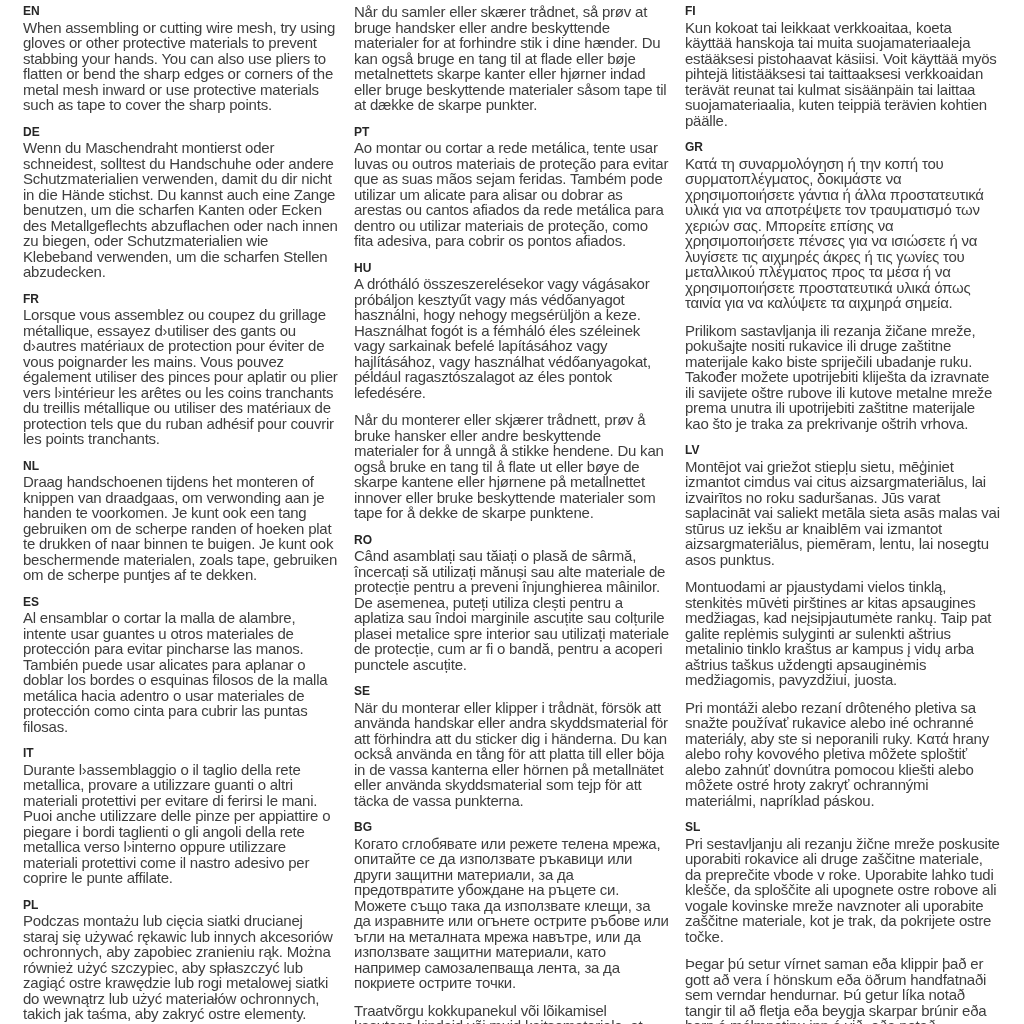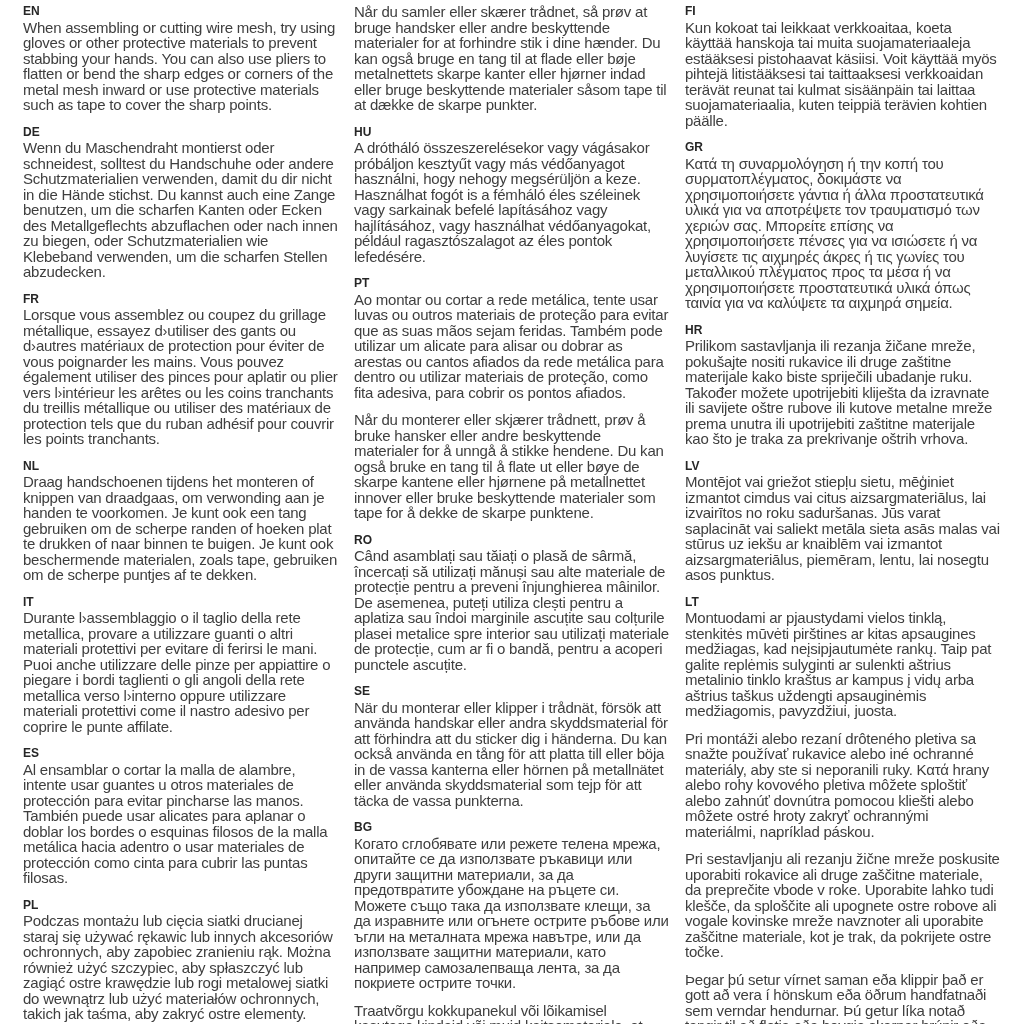--- a/index.html
+++ b/index.html
@@ -62,48 +62,48 @@
     </section>
     <section class="sec">
       <h2>FR</h2>
       <p>Lorsque vous assemblez ou coupez du grillage métallique, essayez d›utiliser des gants ou d›autres matériaux de protection pour éviter de vous poignarder les mains. Vous pouvez également utiliser des pinces pour aplatir ou plier vers l›intérieur les arêtes ou les coins tranchants du treillis métallique ou utiliser des matériaux de protection tels que du ruban adhésif pour couvrir les points tranchants.</p>
     </section>
     <section class="sec">
       <h2>NL</h2>
       <p>Draag handschoenen tijdens het monteren of knippen van draadgaas, om verwonding aan je handen te voorkomen. Je kunt ook een tang gebruiken om de scherpe randen of hoeken plat te drukken of naar binnen te buigen. Je kunt ook beschermende materialen, zoals tape, gebruiken om de scherpe puntjes af te dekken.</p>
     </section>
     <section class="sec">
+      <h2>ES</h2>
+      <p>Al ensamblar o cortar la malla de alambre, intente usar guantes u otros materiales de protección para evitar pincharse las manos. También puede usar alicates para aplanar o doblar los bordes o esquinas filosos de la malla metálica hacia adentro o usar materiales de protección como cinta para cubrir las puntas filosas.</p>
+    </section>
+    <section class="sec">
       <h2>IT</h2>
       <p>Durante l›assemblaggio o il taglio della rete metallica, provare a utilizzare guanti o altri materiali protettivi per evitare di ferirsi le mani. Puoi anche utilizzare delle pinze per appiattire o piegare i bordi taglienti o gli angoli della rete metallica verso l›interno oppure utilizzare materiali protettivi come il nastro adesivo per coprire le punte affilate.</p>
-    </section>
-    <section class="sec">
-      <h2>ES</h2>
-      <p>Al ensamblar o cortar la malla de alambre, intente usar guantes u otros materiales de protección para evitar pincharse las manos. También puede usar alicates para aplanar o doblar los bordes o esquinas filosos de la malla metálica hacia adentro o usar materiales de protección como cinta para cubrir las puntas filosas.</p>
     </section>
     <section class="sec">
       <h2>PL</h2>
       <p>Podczas montażu lub cięcia siatki drucianej staraj się używać rękawic lub innych akcesoriów ochronnych, aby zapobiec zranieniu rąk. Można również użyć szczypiec, aby spłaszczyć lub zagiąć ostre krawędzie lub rogi metalowej siatki do wewnątrz lub użyć materiałów ochronnych, takich jak taśma, aby zakryć ostre elementy.</p>
     </section>
     <section class="sec">
       <h2>CZ</h2>
       <p>Při montáži nebo řezání drátěného pletiva se snažte používat rukavice nebo jiné ochranné materiály, abyste si schneidest ruce. Ostré hrany nebo rohy kovového pletiva můžete zploštit nebo ohnout dovnitř pomocí kleští nebo můžete ostré hroty zakrýt ochrannými materiály, například páskou.</p>
     </section>
   </div>
 
   <div class="col">
     <section class="sec">
       <p>Når du samler eller skærer trådnet, så prøv at bruge handsker eller andre beskyttende materialer for at forhindre stik i dine hænder. Du kan også bruge en tang til at flade eller bøje metalnettets skarpe kanter eller hjørner indad eller bruge beskyttende materialer såsom tape til at dække de skarpe punkter.</p>
     </section>
     <section class="sec">
+      <h2>PT</h2>
+      <p>Ao montar ou cortar a rede metálica, tente usar luvas ou outros materiais de proteção para evitar que as suas mãos sejam feridas. Também pode utilizar um alicate para alisar ou dobrar as arestas ou cantos afiados da rede metálica para dentro ou utilizar materiais de proteção, como fita adesiva, para cobrir os pontos afiados.</p>
+    </section>
+    <section class="sec">
       <h2>HU</h2>
       <p>A drótháló összeszerelésekor vagy vágásakor próbáljon kesztyűt vagy más védőanyagot használni, hogy nehogy megsérüljön a keze. Használhat fogót is a fémháló éles széleinek vagy sarkainak befelé lapításához vagy hajlításához, vagy használhat védőanyagokat, például ragasztószalagot az éles pontok lefedésére.</p>
-    </section>
-    <section class="sec">
-      <h2>PT</h2>
-      <p>Ao montar ou cortar a rede metálica, tente usar luvas ou outros materiais de proteção para evitar que as suas mãos sejam feridas. Também pode utilizar um alicate para alisar ou dobrar as arestas ou cantos afiados da rede metálica para dentro ou utilizar materiais de proteção, como fita adesiva, para cobrir os pontos afiados.</p>
     </section>
     <section class="sec">
       <p>Når du monterer eller skjærer trådnett, prøv å bruke hansker eller andre beskyttende materialer for å unngå å stikke hendene. Du kan også bruke en tang til å flate ut eller bøye de skarpe kantene eller hjørnene på metallnettet innover eller bruke beskyttende materialer som tape for å dekke de skarpe punktene.</p>
     </section>
     <section class="sec">
       <h2>RO</h2>
       <p>Când asamblați sau tăiați o plasă de sârmă, încercați să utilizați mănuși sau alte materiale de protecție pentru a preveni înjunghierea mâinilor. De asemenea, puteți utiliza clești pentru a aplatiza sau îndoi marginile ascuțite sau colțurile plasei metalice spre interior sau utilizați materiale de protecție, cum ar fi o bandă, pentru a acoperi punctele ascuțite.</p>
     </section>
     <section class="sec">
       <h2>SE</h2>
@@ -121,35 +121,34 @@
   <div class="col">
     <section class="sec">
       <h2>FI</h2>
       <p>Kun kokoat tai leikkaat verkkoaitaa, koeta käyttää hanskoja tai muita suojamateriaaleja estääksesi pistohaavat käsiisi. Voit käyttää myös pihtejä litistääksesi tai taittaaksesi verkkoaidan terävät reunat tai kulmat sisäänpäin tai laittaa suojamateriaalia, kuten teippiä terävien kohtien päälle.</p>
     </section>
     <section class="sec">
       <h2>GR</h2>
       <p>Κατά τη συναρμολόγηση ή την κοπή του συρματοπλέγματος, δοκιμάστε να χρησιμοποιήσετε γάντια ή άλλα προστατευτικά υλικά για να αποτρέψετε τον τραυματισμό των χεριών σας. Μπορείτε επίσης να χρησιμοποιήσετε πένσες για να ισιώσετε ή να λυγίσετε τις αιχμηρές άκρες ή τις γωνίες του μεταλλικού πλέγματος προς τα μέσα ή να χρησιμοποιήσετε προστατευτικά υλικά όπως ταινία για να καλύψετε τα αιχμηρά σημεία.</p>
     </section>
     <section class="sec">
-      <h2>HR</h2>
       <p>Prilikom sastavljanja ili rezanja žičane mreže, pokušajte nositi rukavice ili druge zaštitne materijale kako biste spriječili ubadanje ruku. Također možete upotrijebiti kliješta da izravnate ili savijete oštre rubove ili kutove metalne mreže prema unutra ili upotrijebiti zaštitne materijale kao što je traka za prekrivanje oštrih vrhova.</p>
     </section>
     <section class="sec">
       <h2>LV</h2>
       <p>Montējot vai griežot stiepļu sietu, mēģiniet izmantot cimdus vai citus aizsargmateriālus, lai izvairītos no roku saduršanas. Jūs varat saplacināt vai saliekt metāla sieta asās malas vai stūrus uz iekšu ar knaiblēm vai izmantot aizsargmateriālus, piemēram, lentu, lai nosegtu asos punktus.</p>
     </section>
     <section class="sec">
-      <h2>LT</h2>
       <p>Montuodami ar pjaustydami vielos tinklą, stenkitės mūvėti pirštines ar kitas apsaugines medžiagas, kad neįsipjautumėte rankų. Taip pat galite replėmis sulyginti ar sulenkti aštrius metalinio tinklo kraštus ar kampus į vidų arba aštrius taškus uždengti apsauginėmis medžiagomis, pavyzdžiui, juosta.</p>
     </section>
     <section class="sec">
       <p>Pri montáži alebo rezaní drôteného pletiva sa snažte používať rukavice alebo iné ochranné materiály, aby ste si neporanili ruky. Κατά hrany alebo rohy kovového pletiva môžete sploštiť alebo zahnúť dovnútra pomocou kliešti alebo môžete ostré hroty zakryť ochrannými materiálmi, napríklad páskou.</p>
     </section>
     <section class="sec">
+      <h2>SL</h2>
       <p>Pri sestavljanju ali rezanju žične mreže poskusite uporabiti rokavice ali druge zaščitne materiale, da preprečite vbode v roke. Uporabite lahko tudi klešče, da sploščite ali upognete ostre robove ali vogale kovinske mreže navznoter ali uporabite zaščitne materiale, kot je trak, da pokrijete ostre točke.</p>
     </section>
     <section class="sec">
       <p>Þegar þú setur vírnet saman eða klippir það er gott að vera í hönskum eða öðrum handfatnaði sem verndar hendurnar. Þú getur líka notað tangir til að fletja eða beygja skarpar brúnir eða horn á málmnetinu inn á við, eða notað hlífðarefni á borð við límband til að hylja skarpa parta.</p>
     </section>
   </div>
 
 </div>
 
 </body></html>

